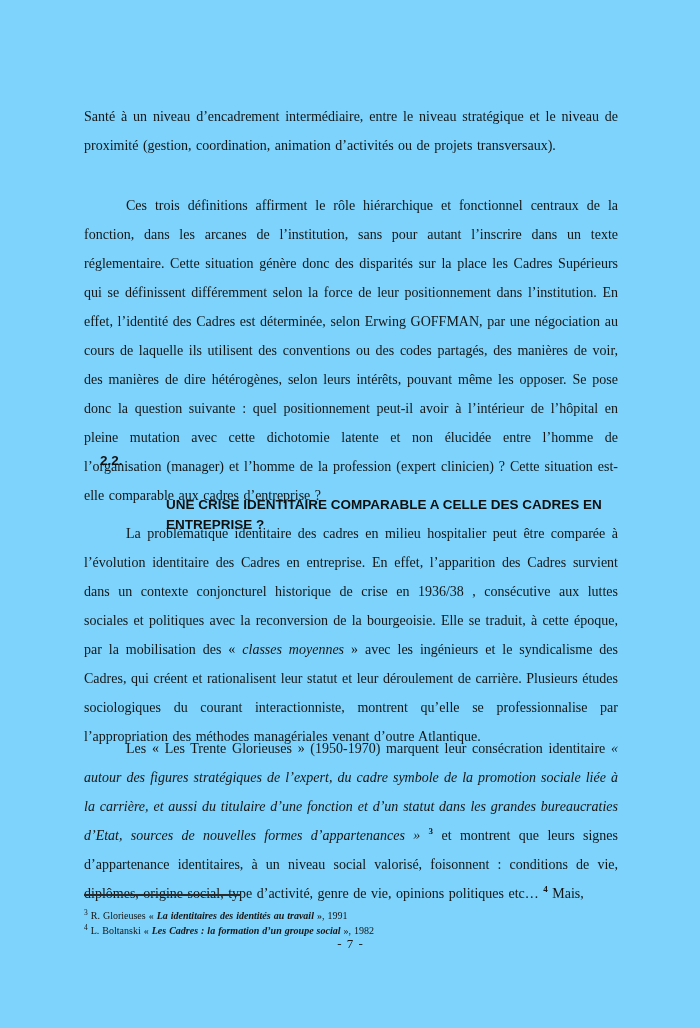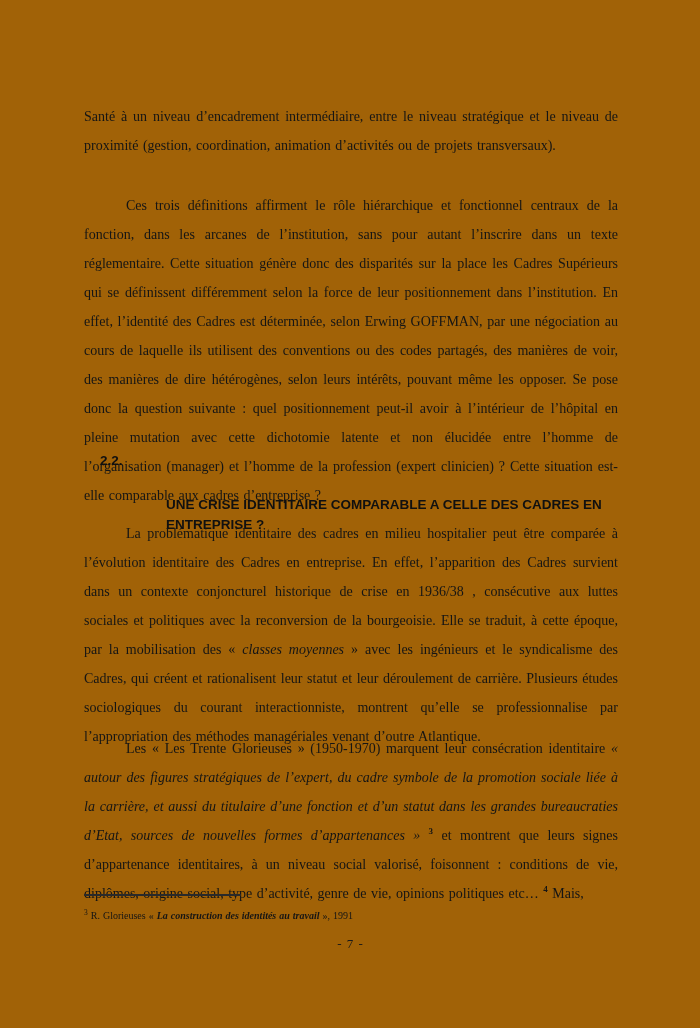--- a/index.html
+++ b/index.html
@@ -2,21 +2,21 @@
 <html><head>
 <meta charset="utf-8">
 <style>
   html, body { margin: 0; padding: 0; }
   body { background: #ffffff; }
 
   .page {
     position: relative;
     width: 700px;
     height: 1028px;
-    background: #a16207;
+    background: #7dd3fc;
     color: #151515;
     font-family: "Liberation Serif", "DejaVu Serif", serif;
     overflow: hidden;
   }
 
   .body-block {
     position: absolute;
     left: 84px;
     width: 534px;
     font-size: 14px;
@@ -100,18 +100,19 @@
     <span class="heading-number">2.2.</span>
     <span class="heading-text">UNE CRISE IDENTITAIRE COMPARABLE A CELLE DES CADRES EN ENTREPRISE ?</span>
   </div>
 
   <p class="body-block first-indent" style="top: 505px;"><span>La problématique identitaire des cadres en milieu hospitalier peut être comparée à l’évolution identitaire des Cadres en entreprise. En effet, l’apparition des Cadres survient dans un contexte conjoncturel historique de crise en 1936/38 , consécutive aux luttes sociales et politiques avec la reconversion de la bourgeoisie.  Elle se traduit, à cette époque, par la mobilisation des « </span><span class="italic-run">classes moyennes</span><span> » avec les ingénieurs et le syndicalisme des Cadres, qui créent et rationalisent  leur statut et leur déroulement de carrière. Plusieurs études sociologiques du courant interactionniste, montrent qu’elle se professionnalise par l’appropriation des méthodes managériales venant d’outre Atlantique.</span></p>
 
   <p class="body-block first-indent" style="top: 720px;"><span>Les  « Les Trente Glorieuses » (1950-1970) marquent leur consécration identitaire </span><span class="italic-run">« autour des figures stratégiques de l’expert, du cadre symbole de la promotion sociale liée à la carrière, et aussi du titulaire d’une fonction et d’un statut dans les grandes bureaucraties d’Etat, sources de nouvelles formes d’appartenances » </span><span class="sup-ref">3</span><span> et montrent que leurs signes d’appartenance identitaires, à un niveau social valorisé, foisonnent : conditions de vie, diplômes,  origine social, type d’activité, genre de vie, opinions politiques etc… </span><span class="sup-ref">4</span><span> Mais,</span></p>
 
   <div class="footnote-rule"></div>
 
-  <p class="footnote" style="top: 898px;"><span class="fn-sup">3</span><span> R. Glorieuses « </span><span class="italic-run">La construction des identités au travail</span><span> », 1991</span></p>
+  <p class="footnote" style="top: 898px;"><span class="fn-sup">3</span><span> R. Glorieuses « </span><span class="italic-run">La identitaires des identités au travail</span><span> », 1991</span></p>
 
+  <p class="footnote" style="top: 913px;"><span class="fn-sup">4</span><span> L.  Boltanski « </span><span class="italic-run">Les Cadres : la formation d’un groupe social</span><span> », 1982</span></p>
 
   <div class="page-number">- 7 -</div>
 
 </div>
 
 </body></html>

